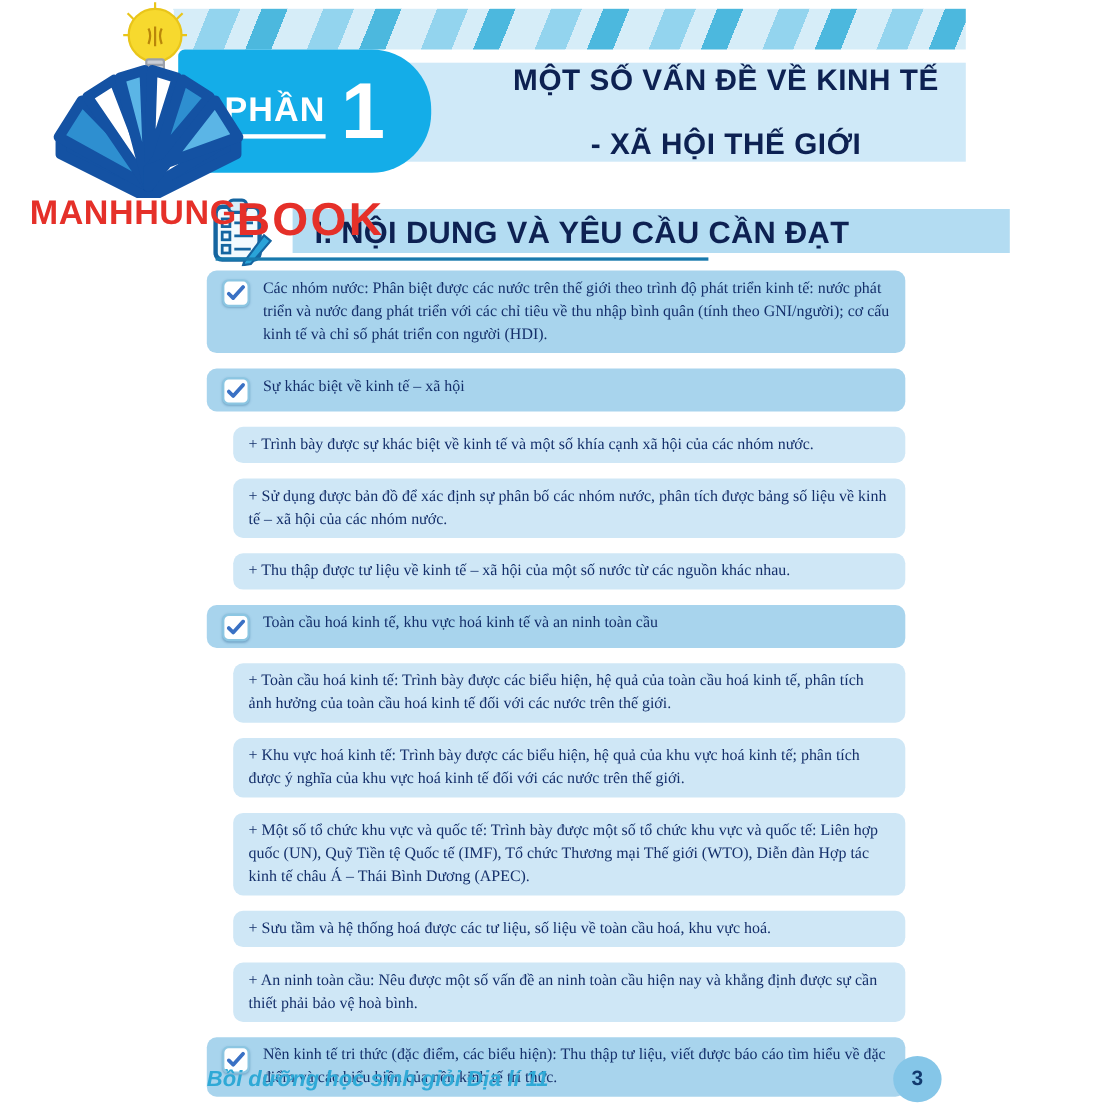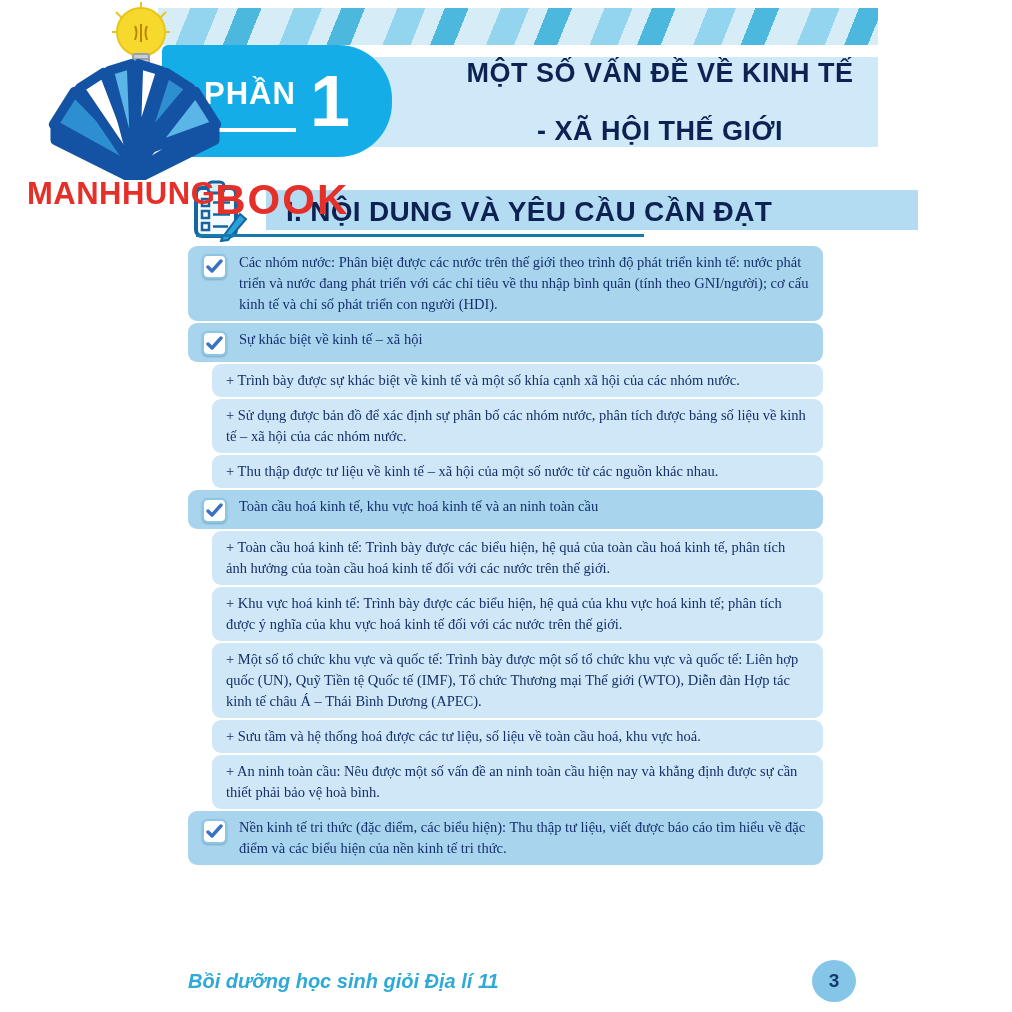--- a/index.html
+++ b/index.html
@@ -22,35 +22,35 @@
   }
   .header-title{
     color:#0d2152;font-weight:bold;font-size:27px;line-height:37px;letter-spacing:.5px;
   }
   .part-box{
     position:absolute;left:0;top:0;width:230px;height:112px;background:#14ade8;
     border-radius:6px 54px 54px 6px;display:flex;align-items:center;justify-content:center;gap:14px;
   }
   .part-label{
     color:#ffffff;font-weight:bold;font-size:31px;letter-spacing:1px;
-    border-bottom:4px solid #ffffff;padding-bottom:16px;margin-top:6px;
+    border-bottom:4px solid #ffffff;padding-bottom:4px;margin-top:6px;
   }
   .part-number{color:#ffffff;font-weight:bold;font-size:72px;line-height:72px;}
   
   .section-header{position:absolute;left:188px;top:182px;width:732px;height:60px;}
   .section-bar{position:absolute;left:78px;top:8px;width:652px;height:40px;background:#b3dcf2;}
   .section-title{
     position:absolute;left:98px;top:14px;color:#0d2152;font-weight:bold;font-size:28px;letter-spacing:.3px;
   }
   .section-underline{position:absolute;left:8px;top:52px;width:448px;height:3px;background:#1879ad;}
   .clipboard-icon{position:absolute;left:0;top:-2px;width:62px;height:62px;}
   
   .checklist{
     position:absolute;left:188px;top:246px;width:635px;
-    display:flex;flex-direction:column;gap:2px;
+    display:flex;flex-direction:column;gap:14px;
     font-family:"Liberation Serif",serif;color:#15306b;font-size:14.5px;line-height:21px;
   }
   .item{border-radius:9px;padding:6px 14px;box-sizing:border-box;}
   .item.check{background:#a8d4ed;display:flex;gap:12px;align-items:flex-start;}
   .item.sub{background:#cfe7f6;margin-left:24px;}
   .checkbox{
     flex:0 0 auto;width:25px;height:25px;background:#ffffff;border:2px solid #8cc6e2;
     border-radius:6px;margin-top:2px;display:flex;align-items:center;justify-content:center;
     box-shadow:0 1px 2px rgba(30,90,140,.35);box-sizing:border-box;
   }

